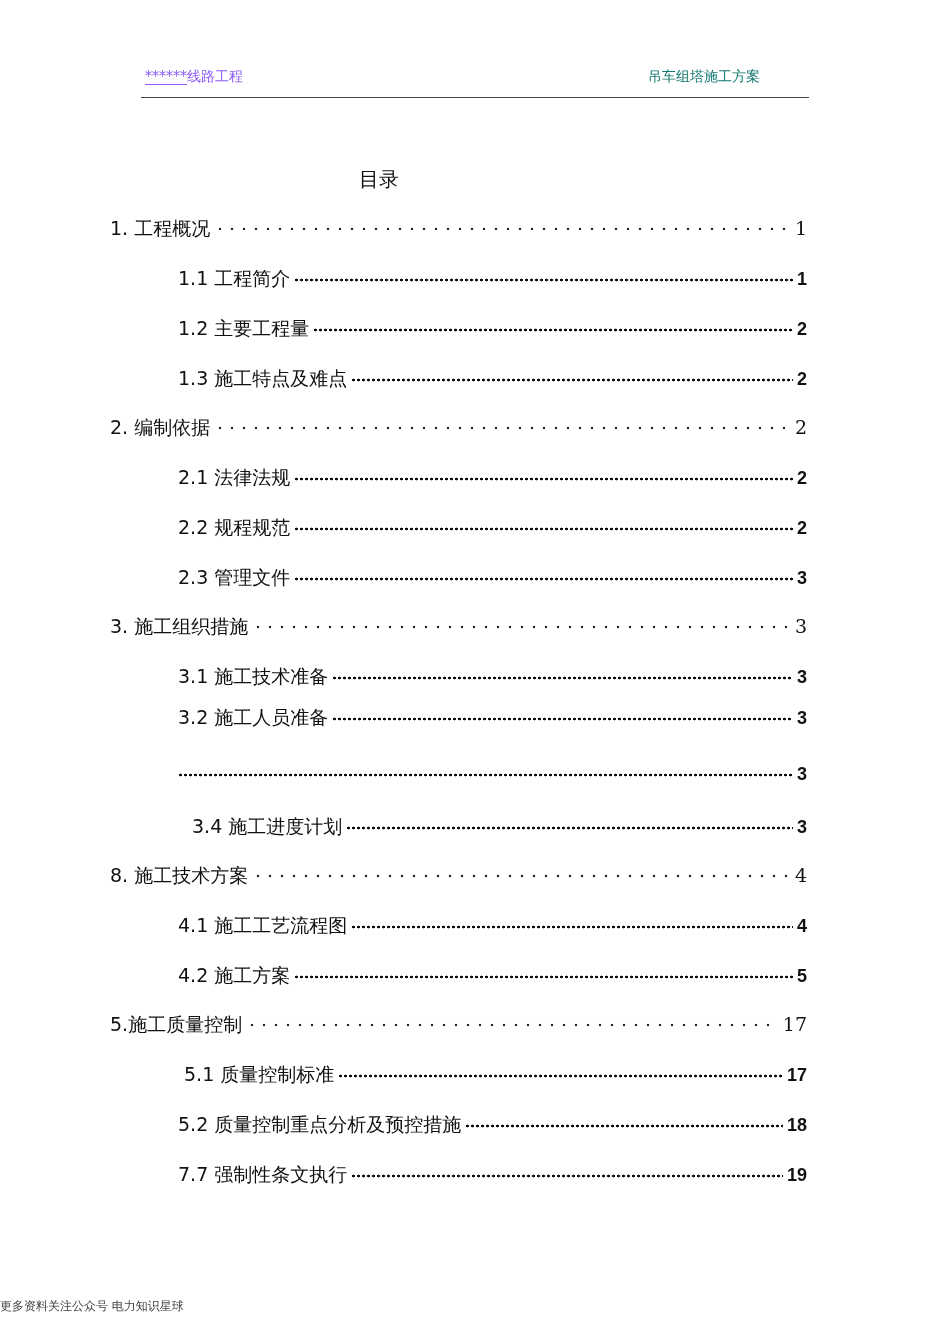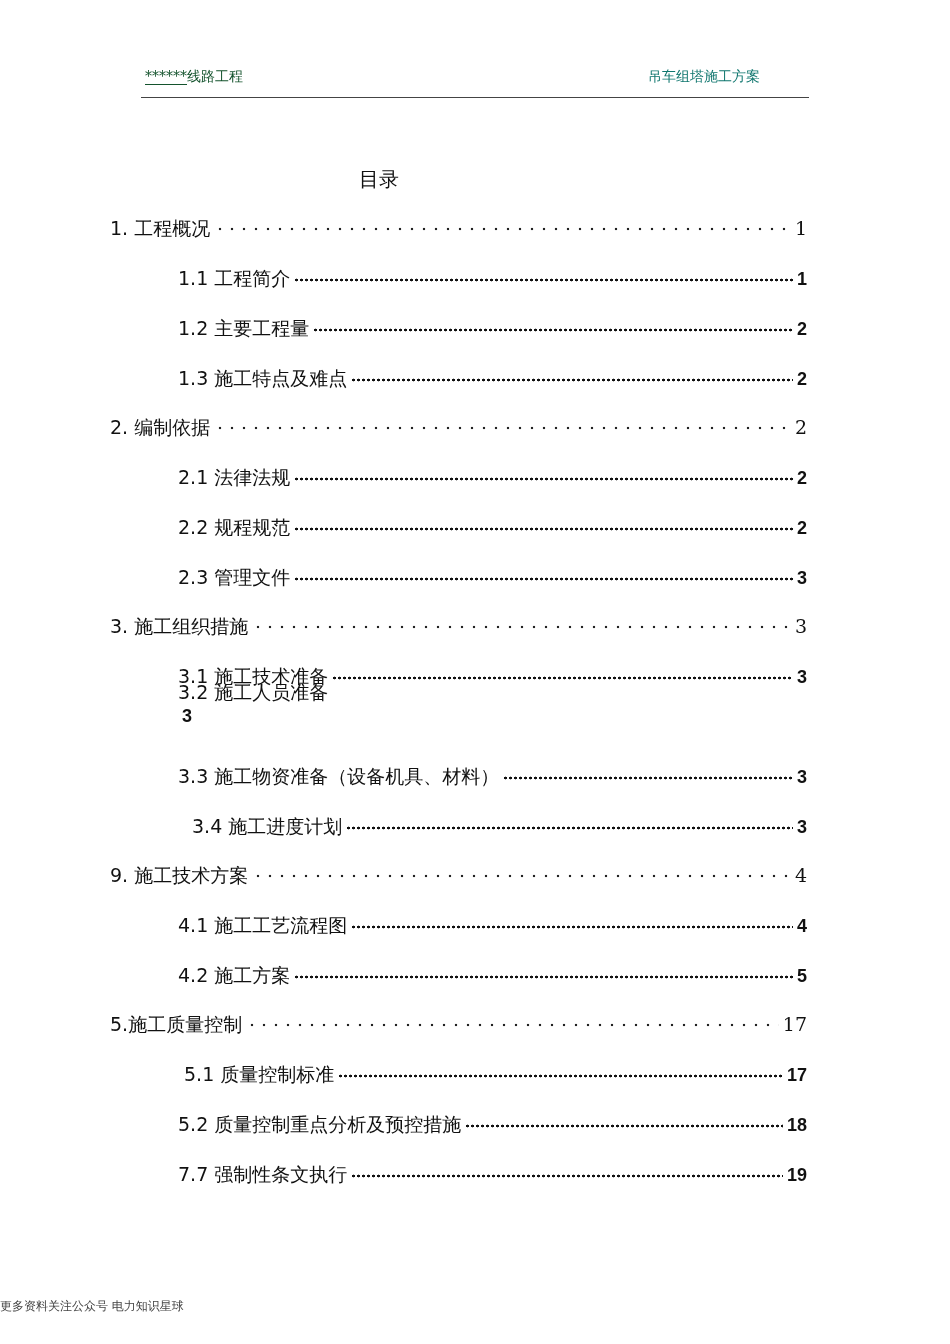--- a/index.html
+++ b/index.html
@@ -1,18 +1,18 @@
 <!DOCTYPE html>
 <html><head>
 <meta charset="utf-8">
 <style>
   html, body { margin:0; padding:0; background:#ffffff; }
   body { width:950px; height:1344px; position:relative; overflow:hidden;
          font-family:"DejaVu Serif", serif; color:#111; }
-  .header-left { position:absolute; left:145px; top:68px; font-size:14px; color:#14532d;
+  .header-left { position:absolute; left:145px; top:68px; font-size:14px; color:#8b5cf6;
                  font-family:"DejaVu Serif", serif; }
   .header-left .stars { text-decoration:underline; text-underline-offset:3px; }
   .header-right { position:absolute; left:648px; top:68px; font-size:14px; color:#0f766e;
                   font-family:"DejaVu Serif", serif; }
   .header-rule { position:absolute; left:141px; top:97px; width:668px; height:0;
                  border-top:1.5px solid #444; }
   .toc-title { position:absolute; left:0; width:758px; top:166px; text-align:center;
                font-size:20px; font-family:"DejaVu Sans", sans-serif; color:#111; }
   .toc { position:absolute; left:0; top:0; width:950px; }
   .toc-row { position:absolute; display:flex; align-items:baseline; height:28px;
@@ -85,37 +85,36 @@
     <div class="toc-row lvl1" style="top: 614px;">
       <span class="label">3.  施工组织措施</span>
       <span class="leader"></span>
       <span class="page">3</span>
     </div>
     <div class="toc-row lvl2" style="top: 664px;">
       <span class="label">3.1 施工技术准备</span>
       <span class="leader"></span>
       <span class="page">3</span>
     </div>
-    <div class="toc-row lvl2" style="top: 680px; flex-direction: column;">
+    <div class="toc-row lvl2" style="top: 705px;">
       <span class="label">3.2 施工人员准备</span>
       <span class="leader"></span>
       <span class="page">3</span>
     </div>
     <div class="toc-row lvl2" style="top: 764px;">
-      <span class="label">3.3 施工物资准备（设备机具、材料）</span>
       <span class="leader"></span>
       <span class="page">3</span>
     </div>
     <div class="toc-row lvl2" style="top: 814px; margin-left: 14px;">
       <span class="label">3.4 施工进度计划</span>
       <span class="leader"></span>
       <span class="page">3</span>
     </div>
     <div class="toc-row lvl1" style="top: 863px;">
-      <span class="label">9.  施工技术方案</span>
+      <span class="label">8.  施工技术方案</span>
       <span class="leader"></span>
       <span class="page">4</span>
     </div>
     <div class="toc-row lvl2" style="top: 913px;">
       <span class="label">4.1 施工工艺流程图</span>
       <span class="leader"></span>
       <span class="page">4</span>
     </div>
     <div class="toc-row lvl2" style="top: 963px;">
       <span class="label">4.2 施工方案</span>

